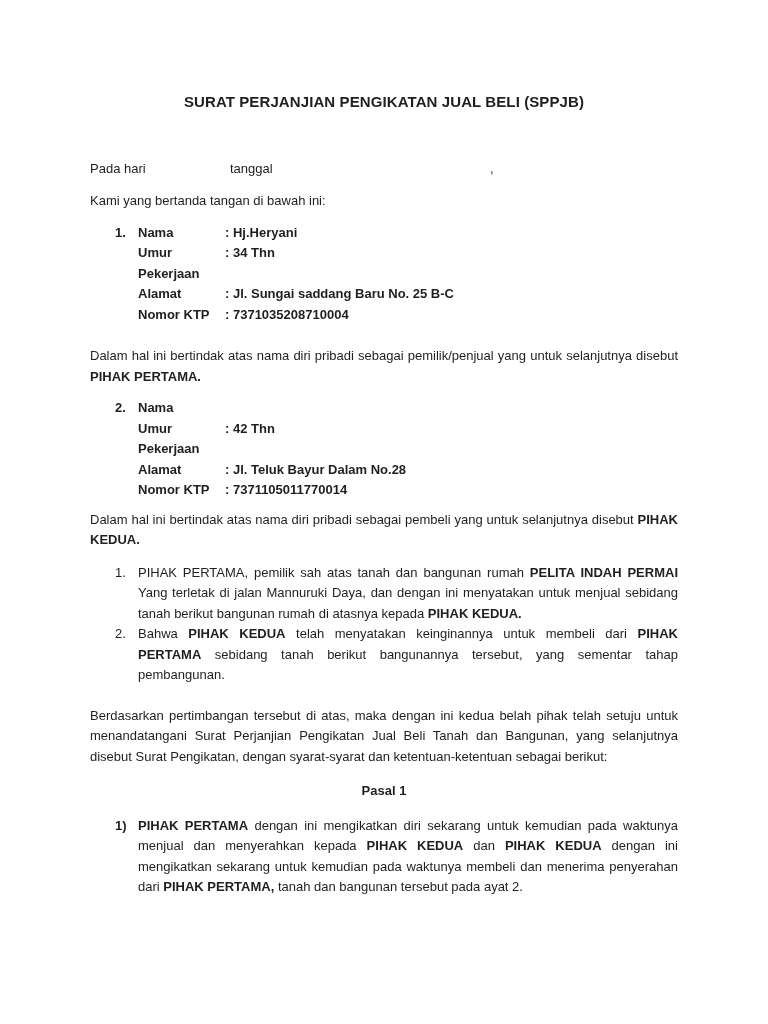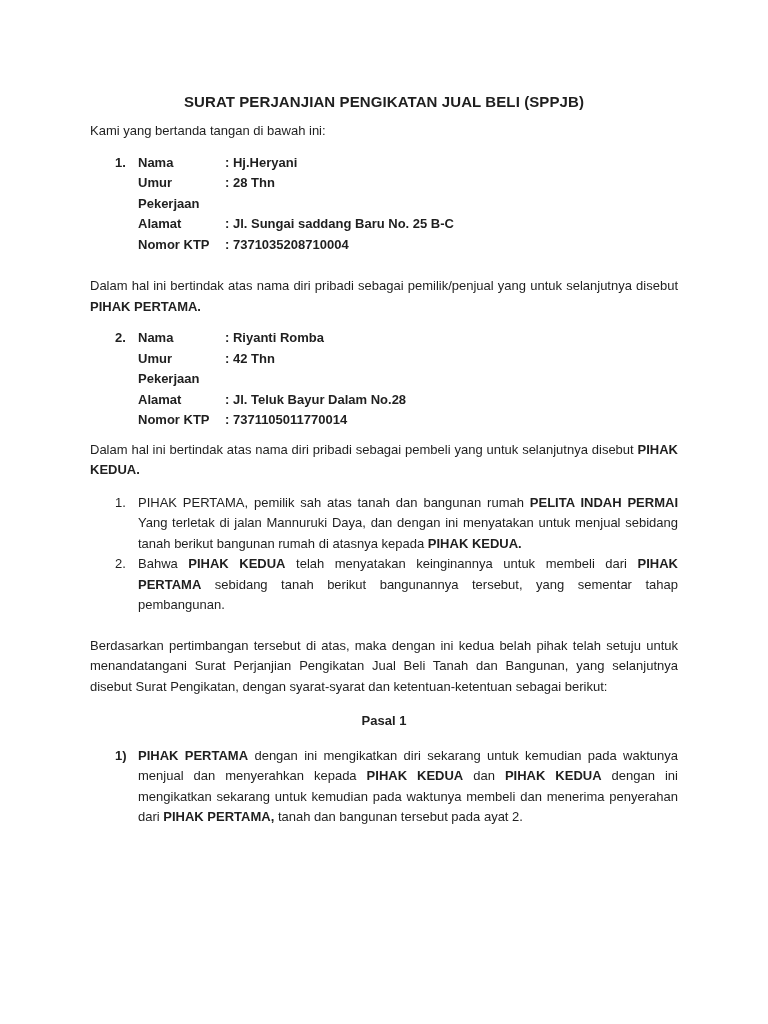--- a/index.html
+++ b/index.html
@@ -45,33 +45,38 @@
   .pasal-item .pinum { flex: none; width: 23px; font-weight: 700; }
   .pasal-item .pitext { flex: 1; text-align: justify; }
 </style>
 </head>
 <body>
 
 <div class="page">
 
   <h1 class="title">SURAT PERJANJIAN PENGIKATAN JUAL BELI (SPPJB)</h1>
 
+  <div class="date-line">
+    <span class="dl-hari">Pada hari</span>
+    <span class="dl-tanggal">tanggal</span>
+    <span class="dl-comma">,</span>
+  </div>
 
   <p class="intro">Kami yang bertanda tangan di bawah ini:</p>
 
   <div class="party">
     <div class="prow">
       <span>1.</span>
       <span>Nama</span>
       <span>: Hj.Heryani</span>
     </div>
     <div class="prow">
       <span></span>
       <span>Umur</span>
-      <span>: 28 Thn</span>
+      <span>: 34 Thn</span>
     </div>
     <div class="prow">
       <span></span>
       <span>Pekerjaan</span>
     </div>
     <div class="prow">
       <span></span>
       <span>Alamat</span>
       <span>: Jl. Sungai saddang Baru No. 25 B-C</span>
     </div>
@@ -81,21 +86,20 @@
       <span>: 7371035208710004</span>
     </div>
   </div>
 
   <p class="closing"><span>Dalam hal ini bertindak atas nama diri pribadi sebagai pemilik/penjual yang untuk selanjutnya disebut </span><span class="bold">PIHAK PERTAMA.</span></p>
 
   <div class="party">
     <div class="prow">
       <span>2.</span>
       <span>Nama</span>
-      <span>: Riyanti Romba</span>
     </div>
     <div class="prow">
       <span></span>
       <span>Umur</span>
       <span>: 42 Thn</span>
     </div>
     <div class="prow">
       <span></span>
       <span>Pekerjaan</span>
     </div>

